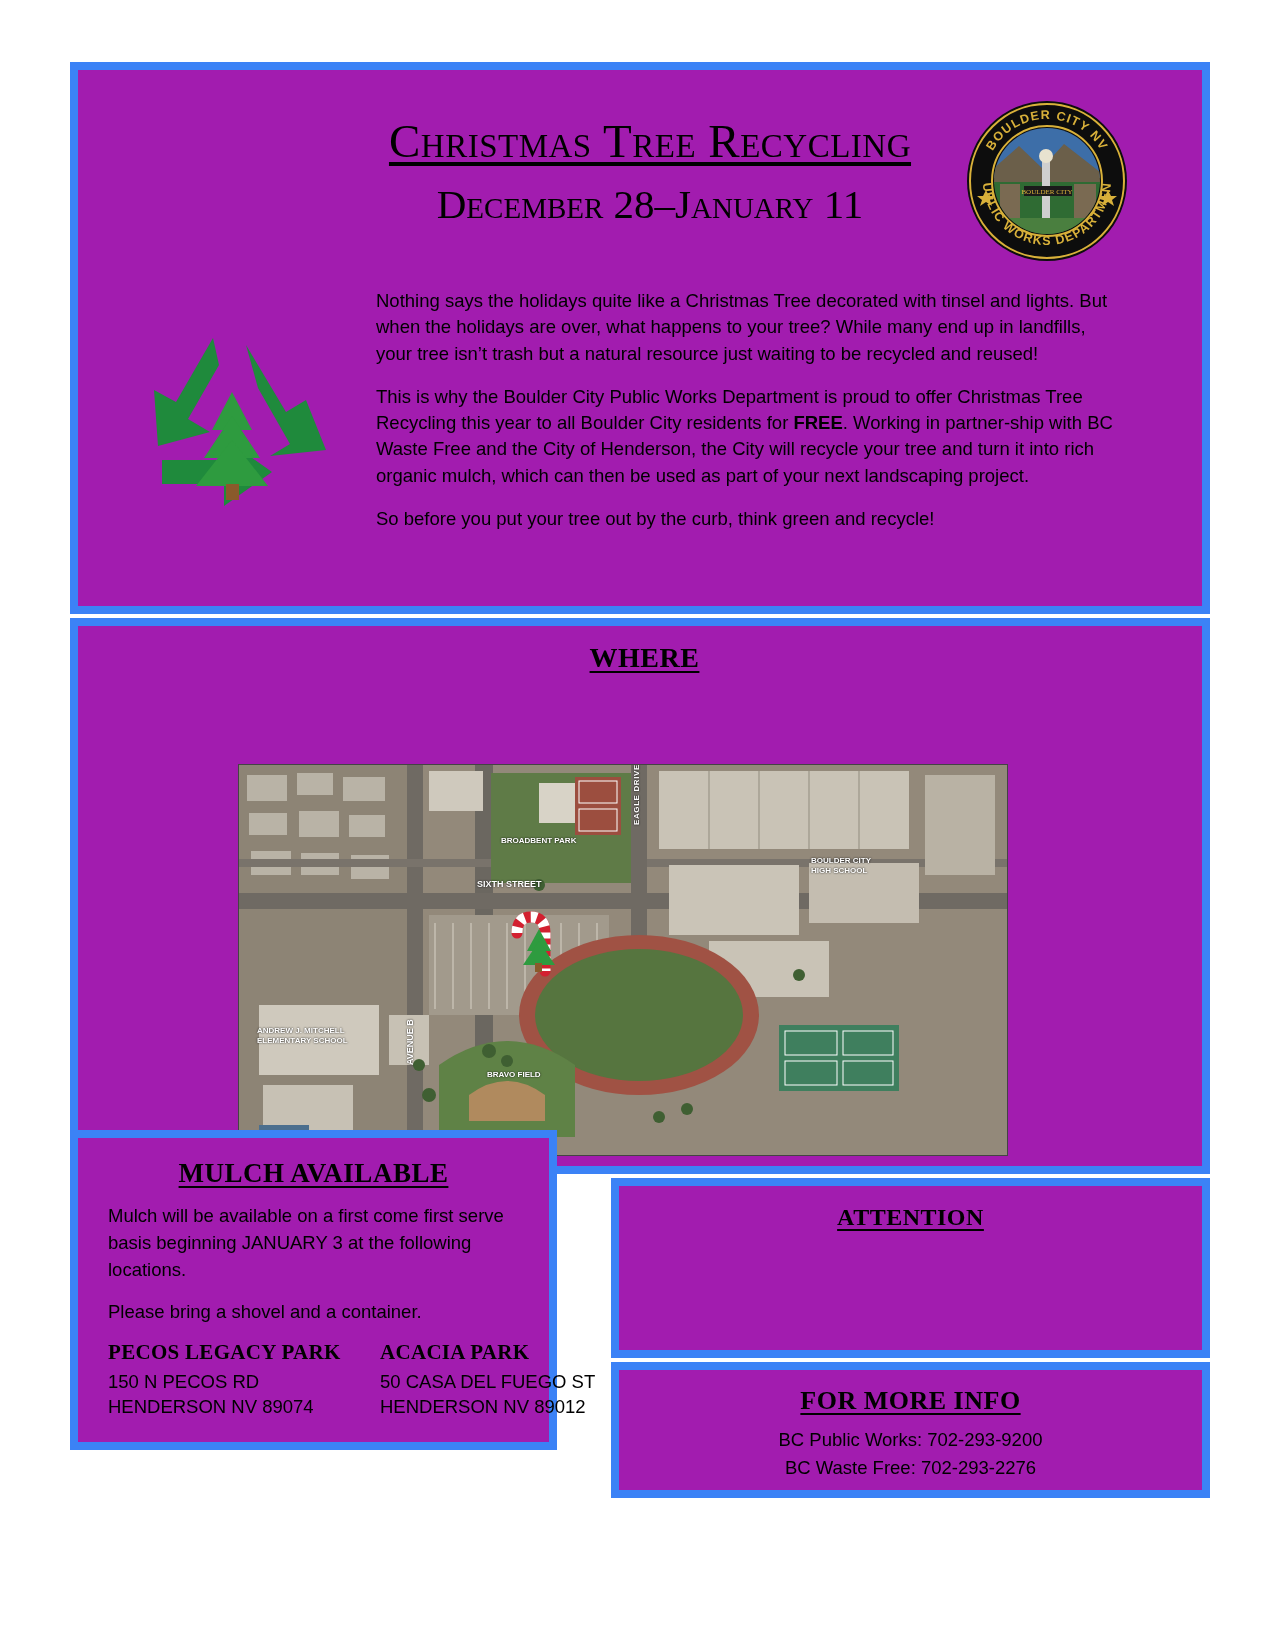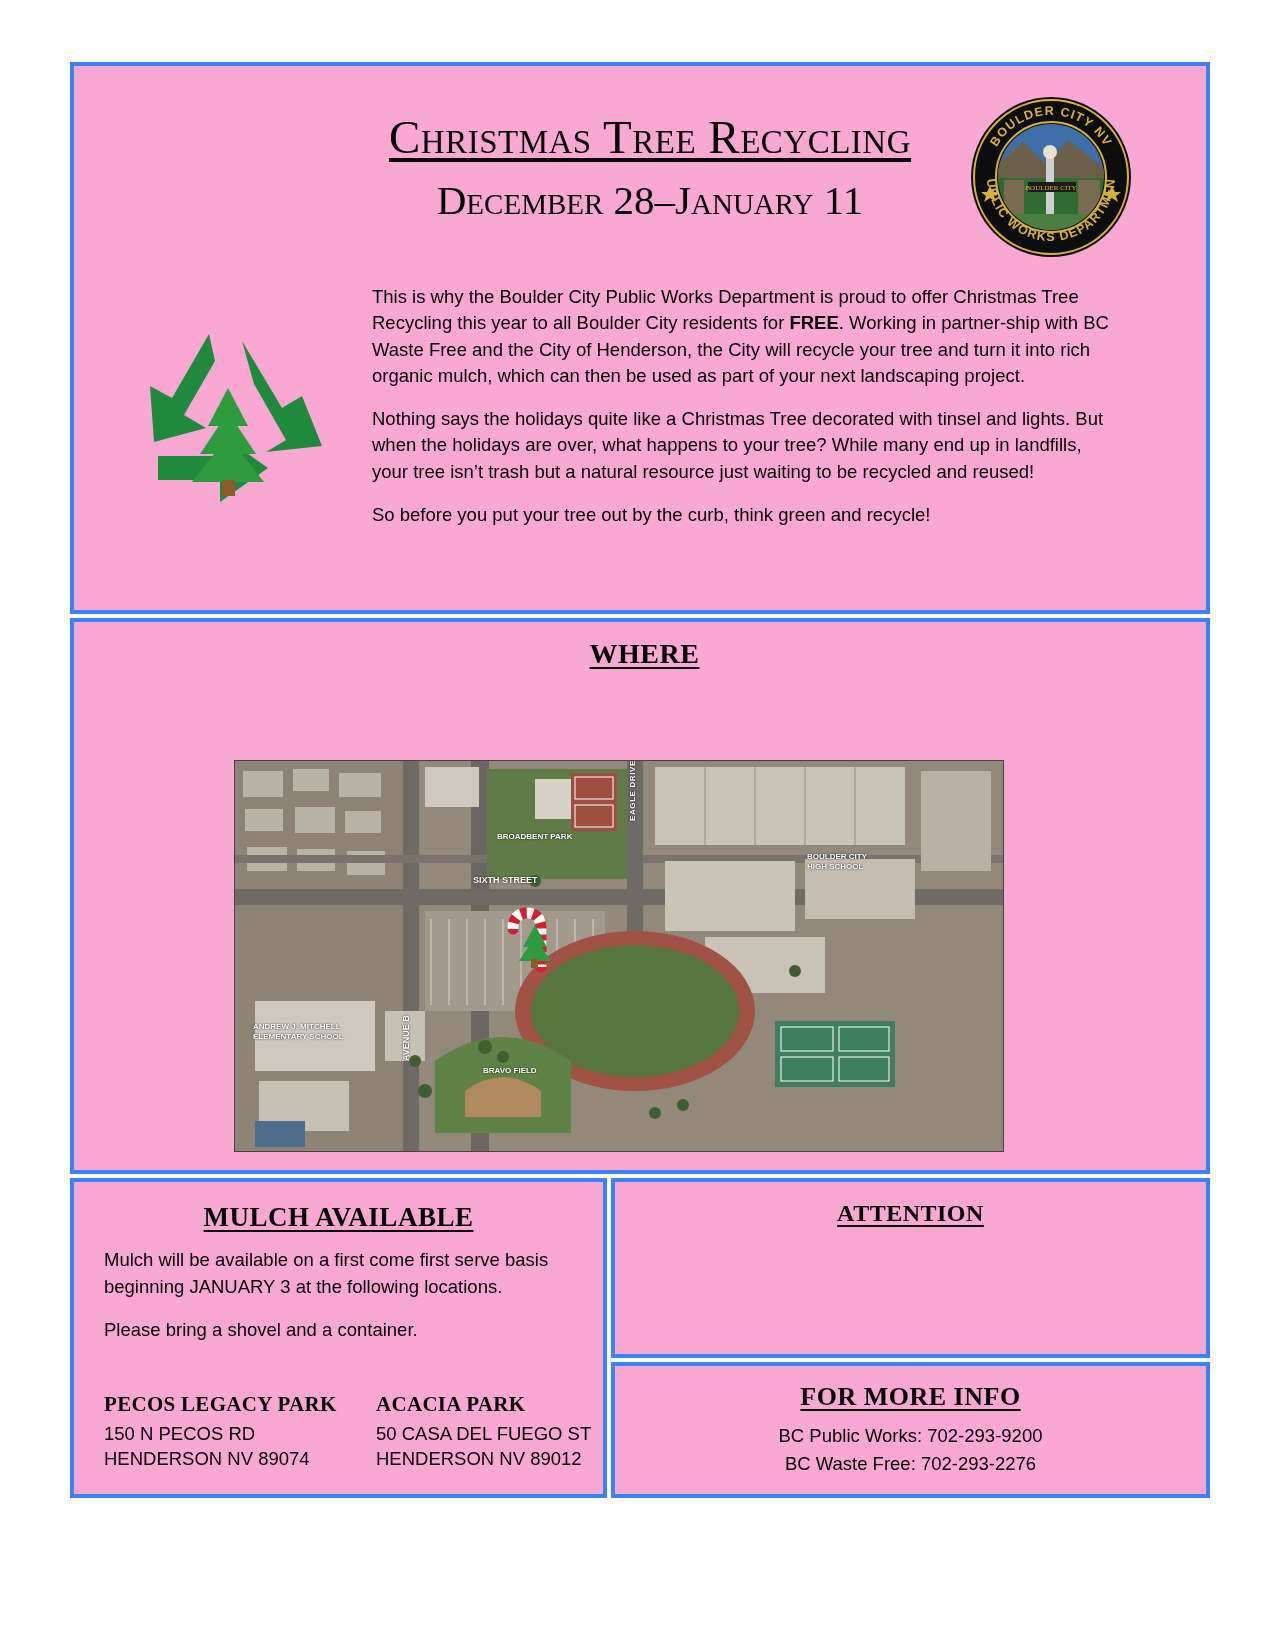--- a/index.html
+++ b/index.html
@@ -18,23 +18,23 @@
     position: absolute;
     left: 0; top: 0;
     width: 1275px;
     height: 1650px;
     background: #ffffff;
   }
 
   
   .box {
     position: absolute;
-    border: 4px solid #3b82f6;
+    border: 8px solid #3b82f6;
     box-sizing: border-box;
-    background: #f9a8d4;
+    background: #a21caf;
   }
   #top-box {
     left: 70px;
     top: 62px;
     width: 1140px;
     height: 552px;
   }
   .title-wrap {
     text-align: center;
     padding-top: 44px;
@@ -121,22 +121,22 @@
     width: 768px;
     height: 390px;
     border: 1px solid #444;
     overflow: hidden;
     background: #8a8376;
   }
 
   
   #mulch-box {
     left: 70px;
-    top: 1178px;
-    width: 537px;
+    top: 1130px;
+    width: 487px;
     height: 320px;
   }
   #attention-box {
     left: 611px;
     top: 1178px;
     width: 599px;
     height: 180px;
   }
   #info-box {
     left: 611px;
@@ -280,22 +280,22 @@
         <g>
           <polygon points="114,72 134,110 94,110" fill="#2e9b3f"></polygon>
           <polygon points="114,96 142,138 86,138" fill="#2e9b3f"></polygon>
           <polygon points="114,120 150,166 78,166" fill="#2e9b3f"></polygon>
           <rect x="108" y="164" width="13" height="16" fill="#8a5a2b"></rect>
         </g>
       </svg>
     </div>
 
     <div class="intro-text">
+      <p>Nothing says the holidays quite like a Christmas Tree decorated with tinsel and lights.  But when the holidays are over, what happens to your tree?  While many end up in landfills, your tree isn’t trash but a natural resource just waiting to be recycled and reused!</p>
       <p><span>This is why the Boulder City Public Works Department is proud to offer Christmas Tree Recycling this year to all Boulder City residents for </span><b>FREE</b><span>.  Working in partner-ship with BC Waste Free and the City of Henderson, the City will recycle your tree and turn it into rich organic mulch, which can then be used as part of your next landscaping project.</span></p>
-      <p>Nothing says the holidays quite like a Christmas Tree decorated with tinsel and lights.  But when the holidays are over, what happens to your tree?  While many end up in landfills, your tree isn’t trash but a natural resource just waiting to be recycled and reused!</p>
       <p>So before you put your tree out by the curb, think green and recycle!</p>
     </div>
   </div>
 
   <div class="box" id="where-box">
     <div class="section-head">WHERE</div>
 
     <div class="map-wrap">
       <svg viewBox="0 0 768 390" width="768" height="390">
         <rect width="768" height="390" fill="#93897a"></rect>

